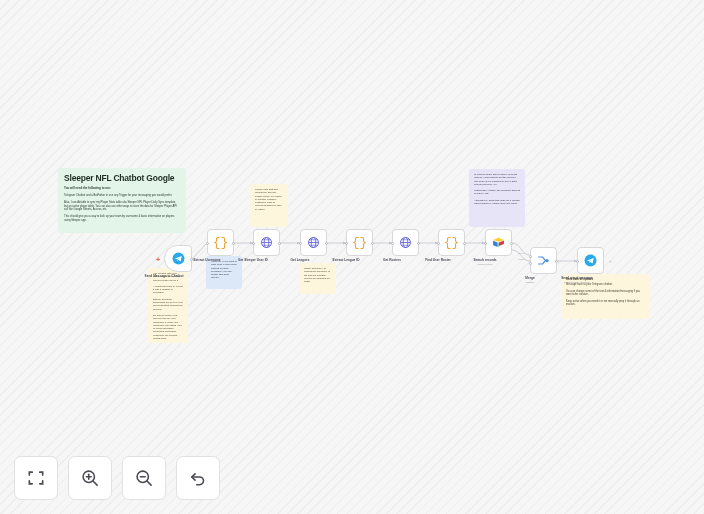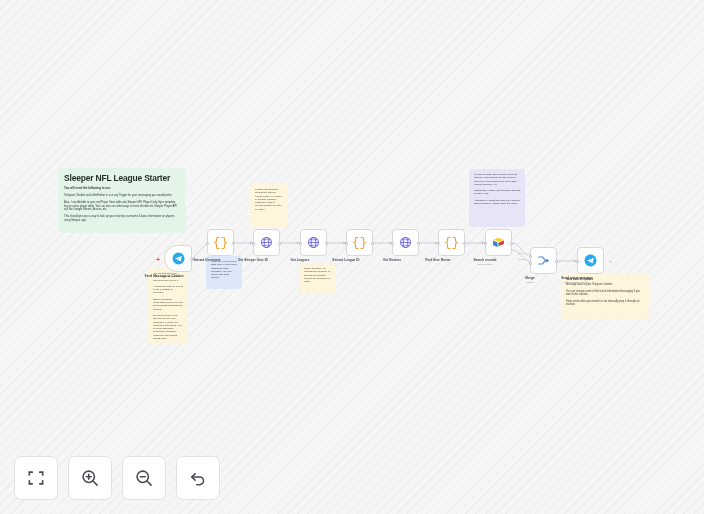--- a/index.html
+++ b/index.html
@@ -143,21 +143,21 @@
     cursor: pointer;
   }
   .tool-btn svg { display: block; }
 </style>
 </head>
 <body>
 
 <div id="canvas">
 
   <div class="note note-green" id="note-header">
-    <span class="h1">Sleeper NFL League Starter</span>
+    <span class="h1">Sleeper NFL Chatbot Google</span>
     <span class="h2">You will need the following to run:</span>
     <div class="body">
       <p>Telegram Chatbot and a BotFather in use any Trigger for your messaging you would prefer.</p>
       <p>Also, I use Airtable to sync my Player Stats table aka Sleeper NFL Player Daily Sync template, but an active player table. You can also use other ways to store the data for Sleeper Player API call like Google Sheets, Access, etc.</p>
       <p>This should give you a way to look up your team by username &amp; basic information on players using Sleeper app.</p>
     </div>
   </div>
 
   <div class="note note-yellow" id="note-trigger">
     <p>You created with your priority ability to put your Sleeper team played a</p>

